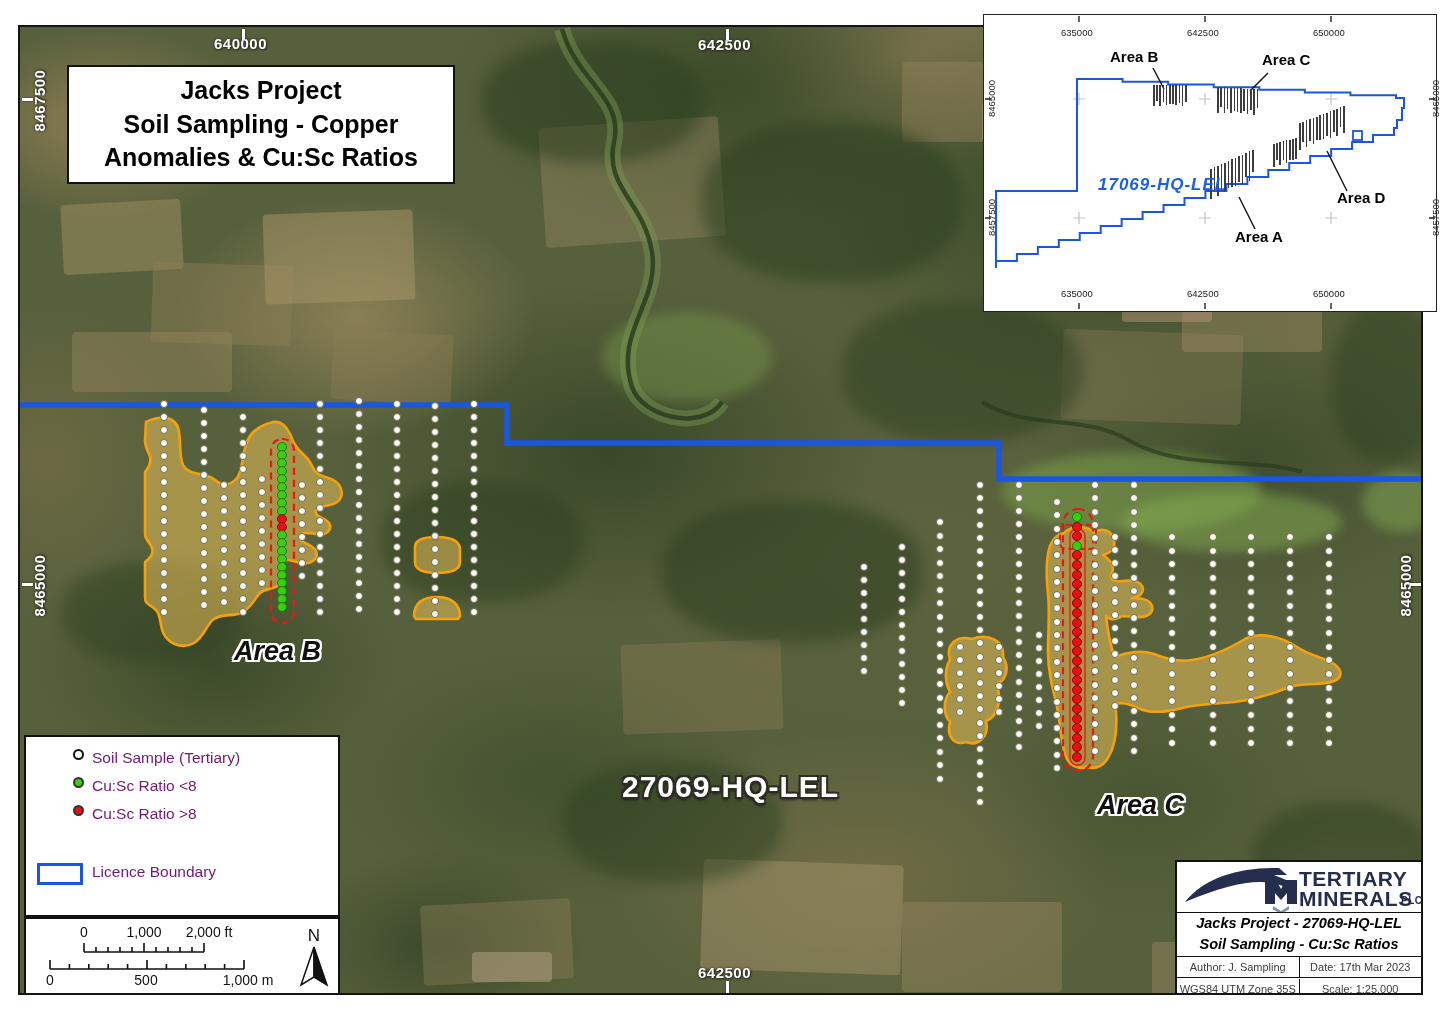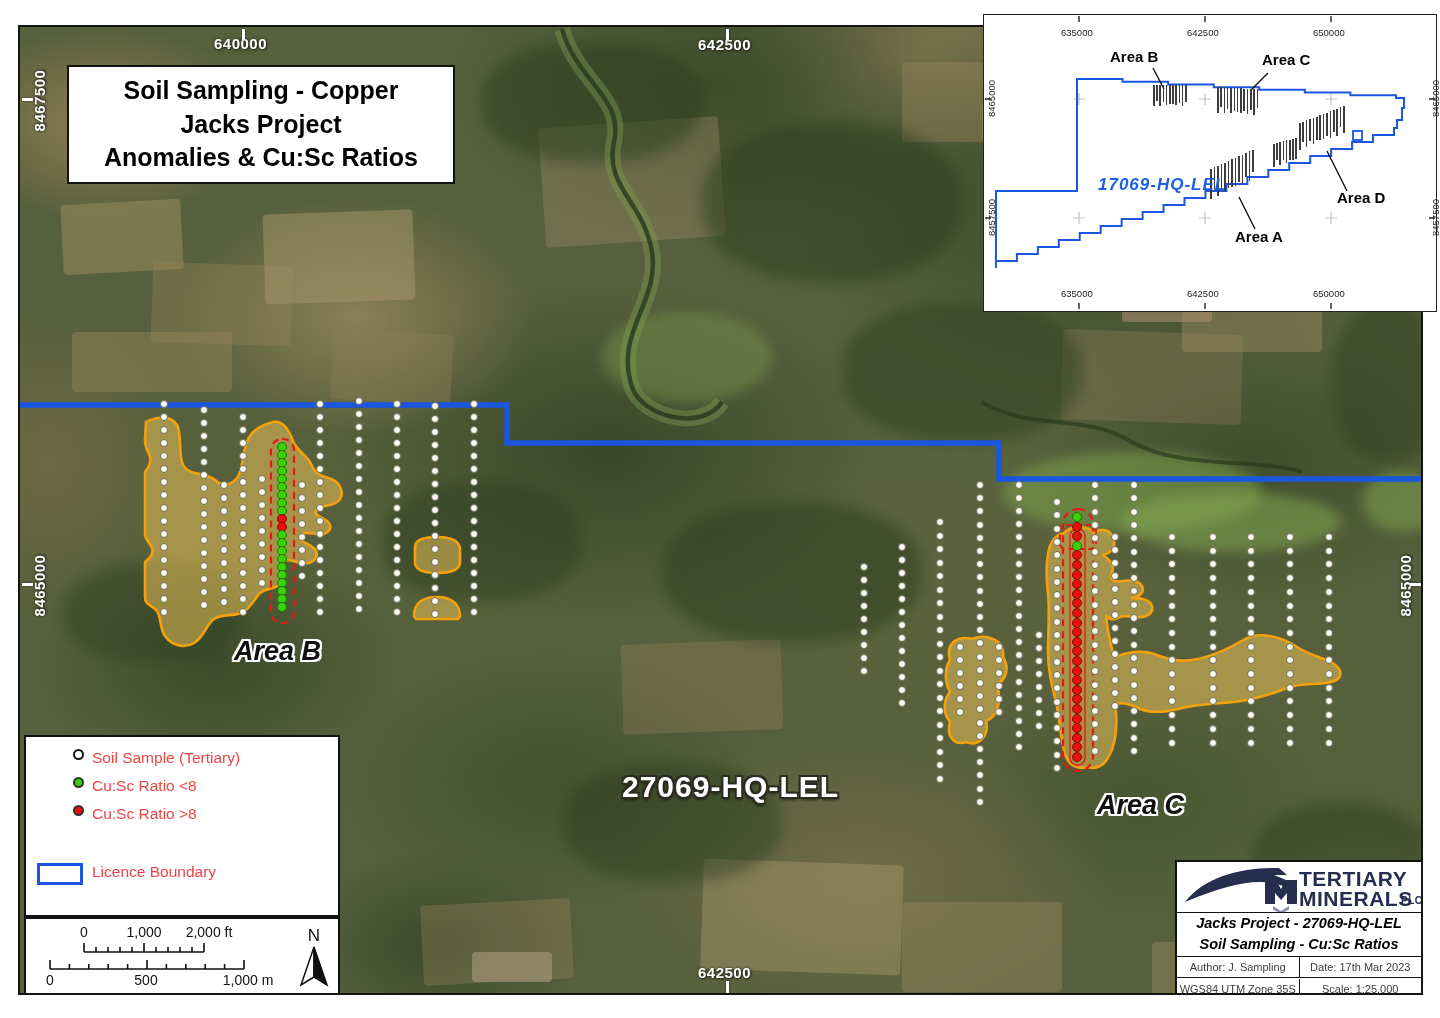--- a/index.html
+++ b/index.html
@@ -42,21 +42,21 @@
     text-shadow:-2px -2px 0 #fff,2px -2px 0 #fff,-2px 2px 0 #fff,2px 2px 0 #fff,0 -2px 0 #fff,0 2px 0 #fff,-2px 0 0 #fff,2px 0 0 #fff;}
   .liclabel{position:absolute;font-size:30px;font-weight:bold;color:#fff;letter-spacing:1px;
     text-shadow:-2px -2px 0 #2c2c22,2px -2px 0 #2c2c22,-2px 2px 0 #2c2c22,2px 2px 0 #2c2c22,0 3px 3px rgba(0,0,0,.6);}
   #titlebox{position:absolute;left:65px;top:63px;width:384px;height:115px;background:#fff;
     border:2px solid #111;display:flex;flex-direction:column;justify-content:center;text-align:center;
     font-size:25px;font-weight:bold;color:#000;line-height:1.35;}
   
   #legend{position:absolute;left:22px;top:733px;width:316px;height:182px;background:#fff;border:2px solid #111;box-sizing:border-box;}
   .lrow{position:absolute;left:0;width:100%;height:24px;}
   .lswatch{position:absolute;left:33px;top:2px;}
-  .llabel{position:absolute;left:66px;top:2px;font-size:15.5px;color:#ef4444;white-space:nowrap;}
+  .llabel{position:absolute;left:66px;top:2px;font-size:15.5px;color:#701a75;white-space:nowrap;}
   .sw-circle{width:11px;height:11px;border-radius:50%;box-sizing:border-box;margin-left:14px;}
   .sw-rect{width:46px;height:22px;box-sizing:border-box;}
   
   #scalebox{position:absolute;left:22px;top:915px;width:270px;height:78px;background:#fff;border:2px solid #111;box-sizing:border-box;}
   #northbox{position:absolute;left:290px;top:915px;width:48px;height:78px;background:#fff;border:2px solid #111;border-left:none;box-sizing:border-box;}
   
   #titleblock{position:absolute;left:1173px;top:858px;width:248px;height:135px;background:#fff;border:2px solid #111;box-sizing:border-box;font-family:"Liberation Sans",sans-serif;}
   #tb-logo{position:absolute;left:0;top:0;width:100%;height:50px;border-bottom:1.5px solid #111;}
   .logo-text{position:absolute;color:#252e4e;font-weight:bold;line-height:1;letter-spacing:.5px;}
   #tb-title{position:absolute;left:0;top:50px;width:100%;height:44px;border-bottom:1.5px solid #111;
@@ -609,22 +609,22 @@
       <div class="dot dw" style="left: 1323px; top: 668px;"></div>
       <div class="dot dw" style="left: 1323px; top: 681.7px;"></div>
       <div class="dot dw" style="left: 1323px; top: 695.4px;"></div>
       <div class="dot dw" style="left: 1323px; top: 709.1px;"></div>
       <div class="dot dw" style="left: 1323px; top: 722.8px;"></div>
       <div class="dot dw" style="left: 1323px; top: 736.5px;"></div>
     </div>
 
   <div class="pagelayer">
     <div id="titlebox" style="pointer-events:auto">
+      <div>Jacks Project</div>
       <div>Soil Sampling - Copper</div>
-      <div>Jacks Project</div>
       <div>Anomalies &amp; Cu:Sc Ratios</div>
     </div>
 
     <div class="coord" style="left:212px;top:33px">640000</div>
     <div class="coord" style="left:696px;top:34px">642500</div>
     <div class="coord coordV" style="left:7px;top:90px">8467500</div>
     <div class="coord coordV" style="left:7px;top:575px">8465000</div>
     <div class="coord coordV" style="left:1373px;top:575px">8465000</div>
     <div class="coord" style="left:696px;top:962px">642500</div>
 

